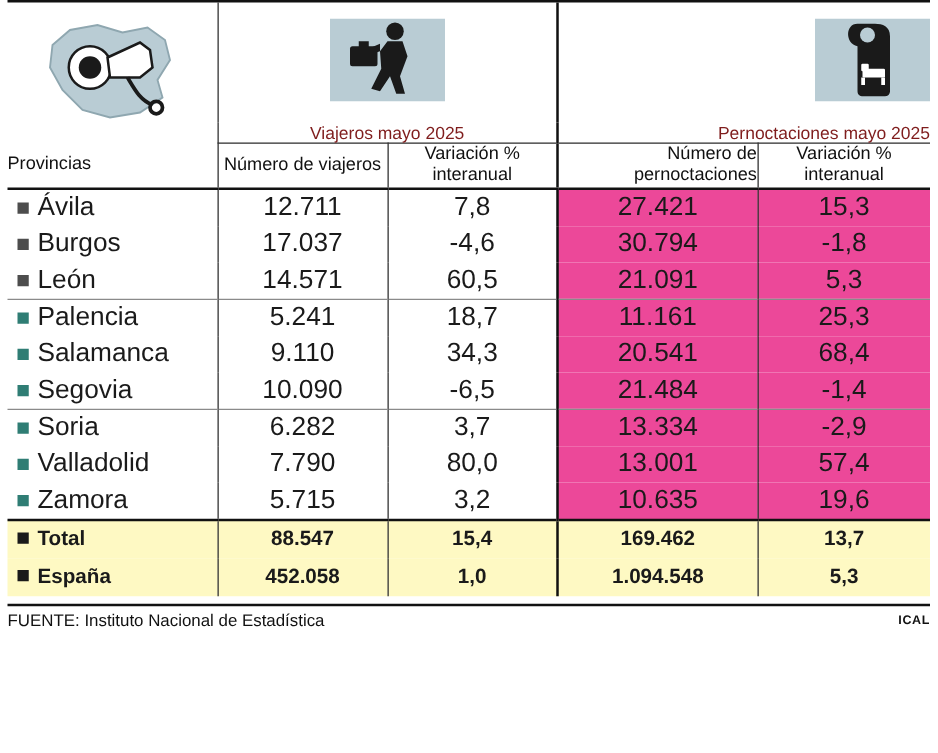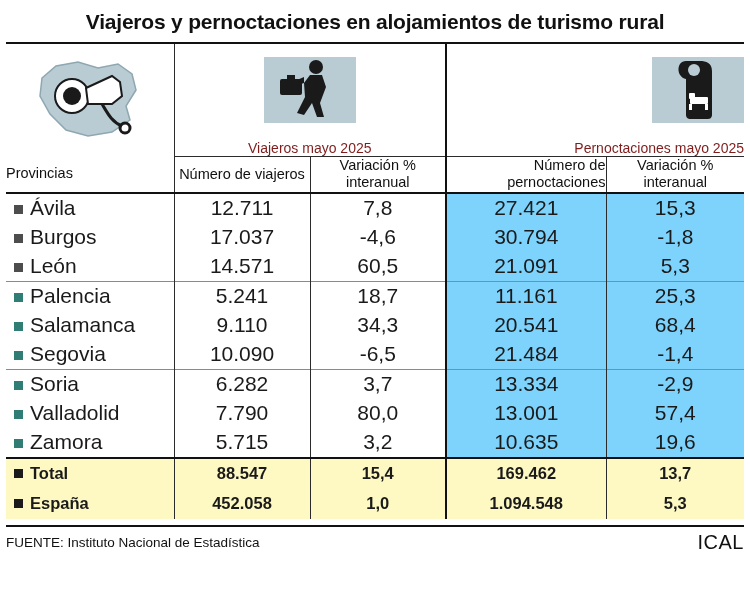--- a/index.html
+++ b/index.html
@@ -128,48 +128,47 @@
     font-weight: bold;
     font-size: 16.5px;
     height: 30px;
     background: #fef9c3;
   }
   tr.totals td.prov { padding-left: 8px; }
   tr.totals td.num { text-align: center; }
   tr.total-first td { border-top: 2px solid #111; }
 
   .tint-right {
-    background: #7dd3fc;
+    background: #ec4899;
   }
 
   .rule-bottom {
     height: 2px;
     background: #111111;
     margin: 6px 6px 0 6px;
   }
   .footer {
     display: flex;
     justify-content: space-between;
     align-items: center;
     margin: 4px 6px 0 6px;
     font-size: 13.5px;
     color: #111;
   }
   .footer .ical {
-    font-weight: normal;
+    font-weight: bold;
     letter-spacing: 0.5px;
-    font-size: 20px;
+    font-size: 10px;
   }
 </style>
 </head>
 <body>
 
 <div class="page">
 
-  <div class="title">Viajeros y pernoctaciones en alojamientos de turismo rural</div>
   <div class="rule-top"></div>
 
   <table class="main">
     <colgroup>
       <col class="c0">
         <col class="c1">
         <col class="c2">
         <col class="c3">
         <col class="c4">
     </colgroup>

